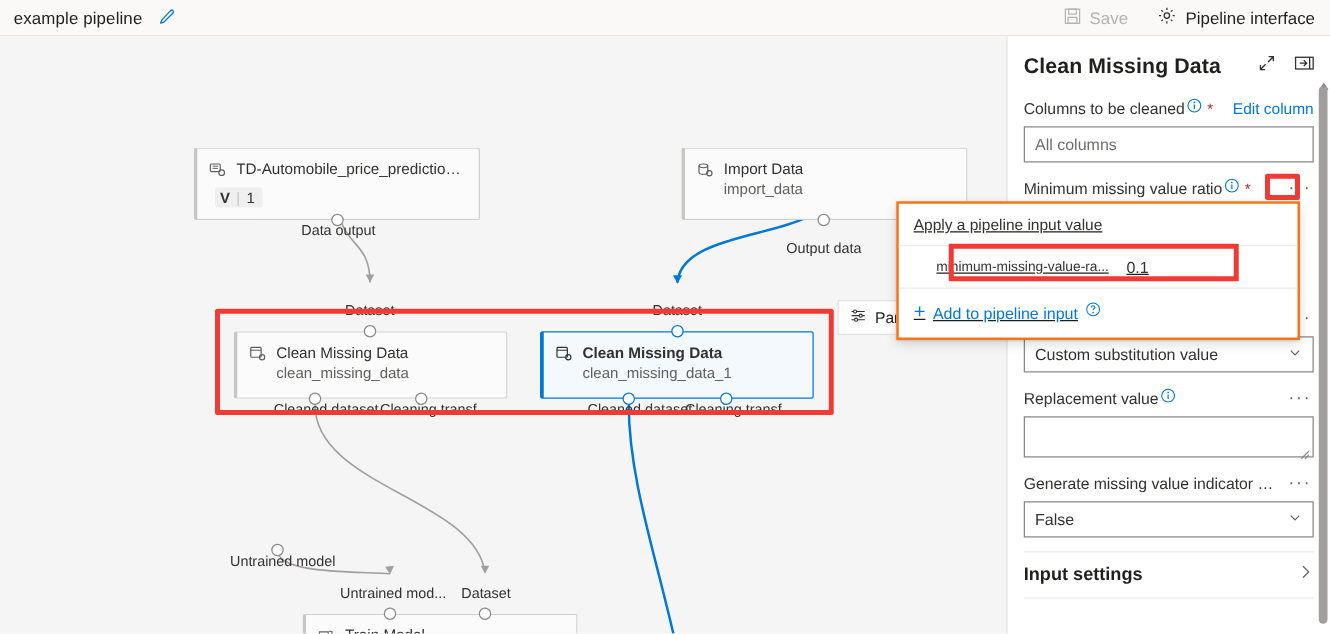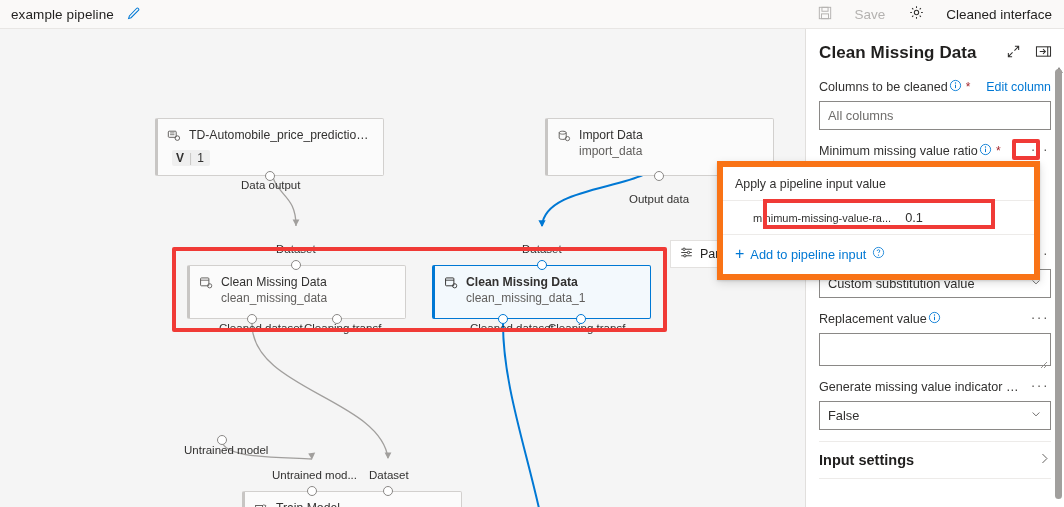--- a/index.html
+++ b/index.html
@@ -18,21 +18,21 @@
     position: absolute; left: 0; top: 0; width: 1064px; height: 29px;
     background: #faf9f8; border-bottom: 1px solid #e8e6e4;
     display: flex; align-items: center;
   }
   .pipeline-name {
     font-size: 13.5px; color: #201f1e; margin-left: 11px; letter-spacing: .1px;
   }
   .edit-pencil { margin-left: 12px; display:flex; align-items:center; cursor: pointer; }
   .topbar-right { margin-left: auto; display: flex; align-items: center; }
   .tb-btn {
-    display: flex; align-items: center; gap: 22px;
+    display: flex; align-items: center; gap: 7px;
     font-size: 13.5px; padding: 0 12px; height: 28px; cursor: pointer;
   }
   .tb-btn.disabled { color: #b4b2b0; cursor: default; }
   .tb-btn .lbl { white-space: nowrap; }
 
   
   .canvas {
     position: absolute; left: 0; top: 29px; width: 805px; height: 478px;
     background: #f5f5f5; overflow: hidden;
   }
@@ -145,23 +145,24 @@
   }
   .panel-scrollbar .thumb {
     position: absolute; left: 0; top: 6px; width: 7px; height: 430px;
     background: #a19f9d; border-radius: 4px;
   }
   .panel-scrollbar .uparrow { position: absolute; left: 0; top: -4px; }
 
   
   .popup {
     position: absolute; left: 717px; top: 161px; width: 323px;
-    background: #ffffff; border: 6px solid #f97316;
+    background: #ffffff; border: 2px solid #f97316;
     box-shadow: 0 3.2px 9px rgba(0,0,0,.14), 0 .6px 2px rgba(0,0,0,.12);
     z-index: 50;
+    text-decoration: underline;
   }
   .popup-head {
     font-size: 12.4px; color: #323130; padding: 10px 12px 9px 12px;
     border-bottom: 1px solid #edebe9;
   }
   .popup-item {
     display: flex; align-items: center; padding: 9px 12px 9px 30px;
     border-bottom: 1px solid #edebe9; cursor: pointer;
   }
   .popup-item .pi-name {
@@ -203,21 +204,21 @@
         </span>
         <span class="lbl">Save</span>
       </div>
       <div class="tb-btn">
         <span>
           <svg width="15" height="15" viewBox="0 0 16 16">
               <circle cx="8" cy="8" r="2.3" fill="none" stroke="#323130" stroke-width="1.1"></circle>
               <path d="M8 1.3v1.8M8 12.9v1.8M1.3 8h1.8M12.9 8h1.8M3.3 3.3l1.3 1.3M11.4 11.4l1.3 1.3M12.7 3.3l-1.3 1.3M4.6 11.4l-1.3 1.3" stroke="#323130" stroke-width="1.1"></path>
             </svg>
         </span>
-        <span class="lbl">Cleaned interface</span>
+        <span class="lbl">Pipeline interface</span>
       </div>
     </div>
   </div>
 
   <div class="canvas">
 
     <svg class="edges">
 
       <path d="M270,128 C270,170 296,160 296,197" fill="none" stroke="#a19f9d" stroke-width="1.3"></path>
       <polygon points="296,197 292.6,190.6 299.4,190.6" fill="#a19f9d"></polygon>

